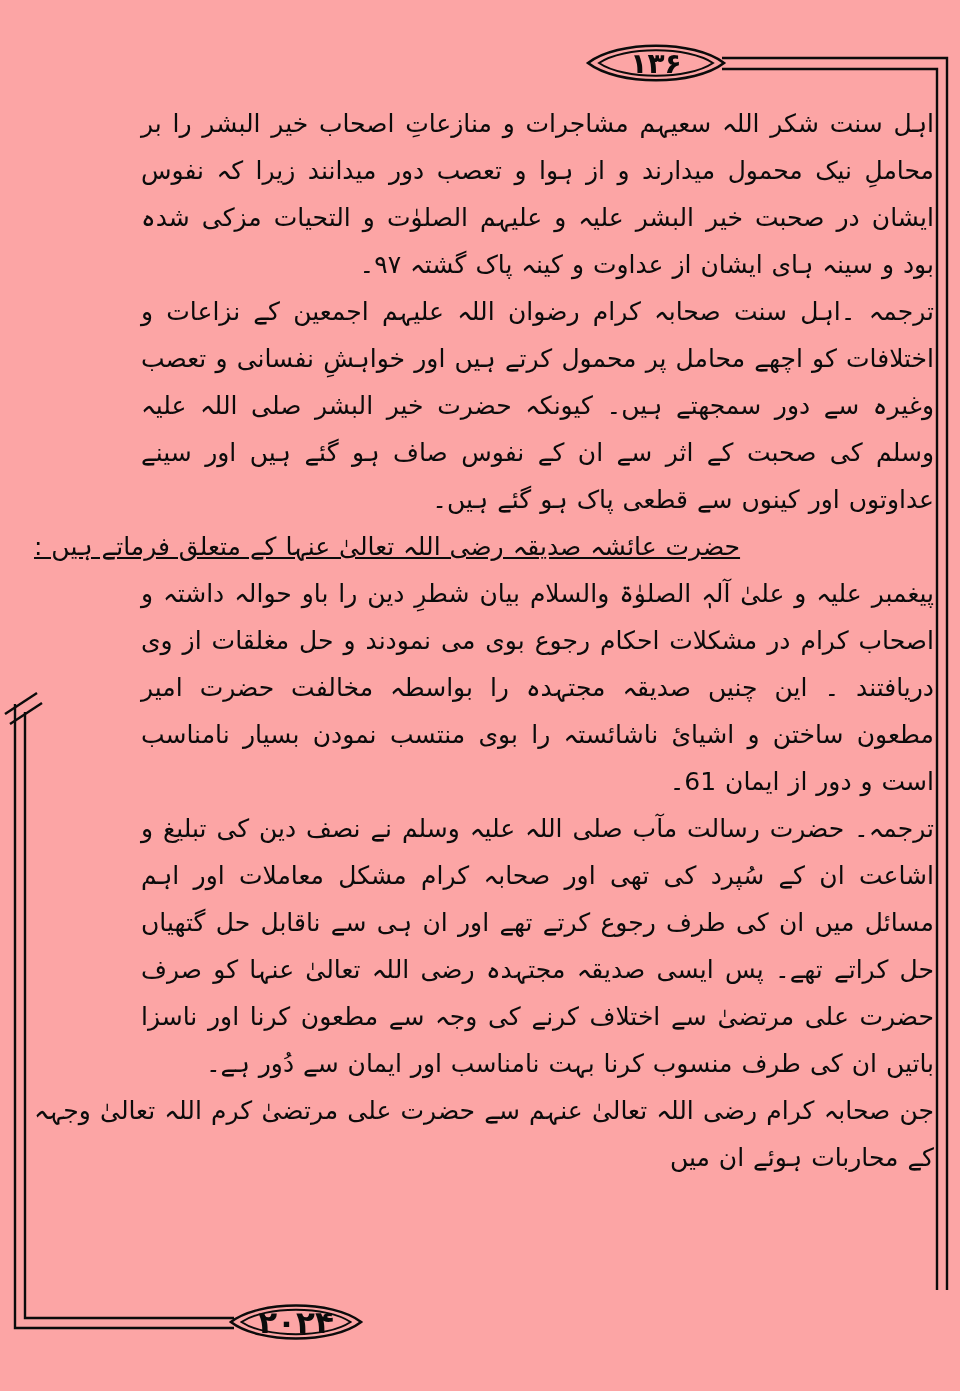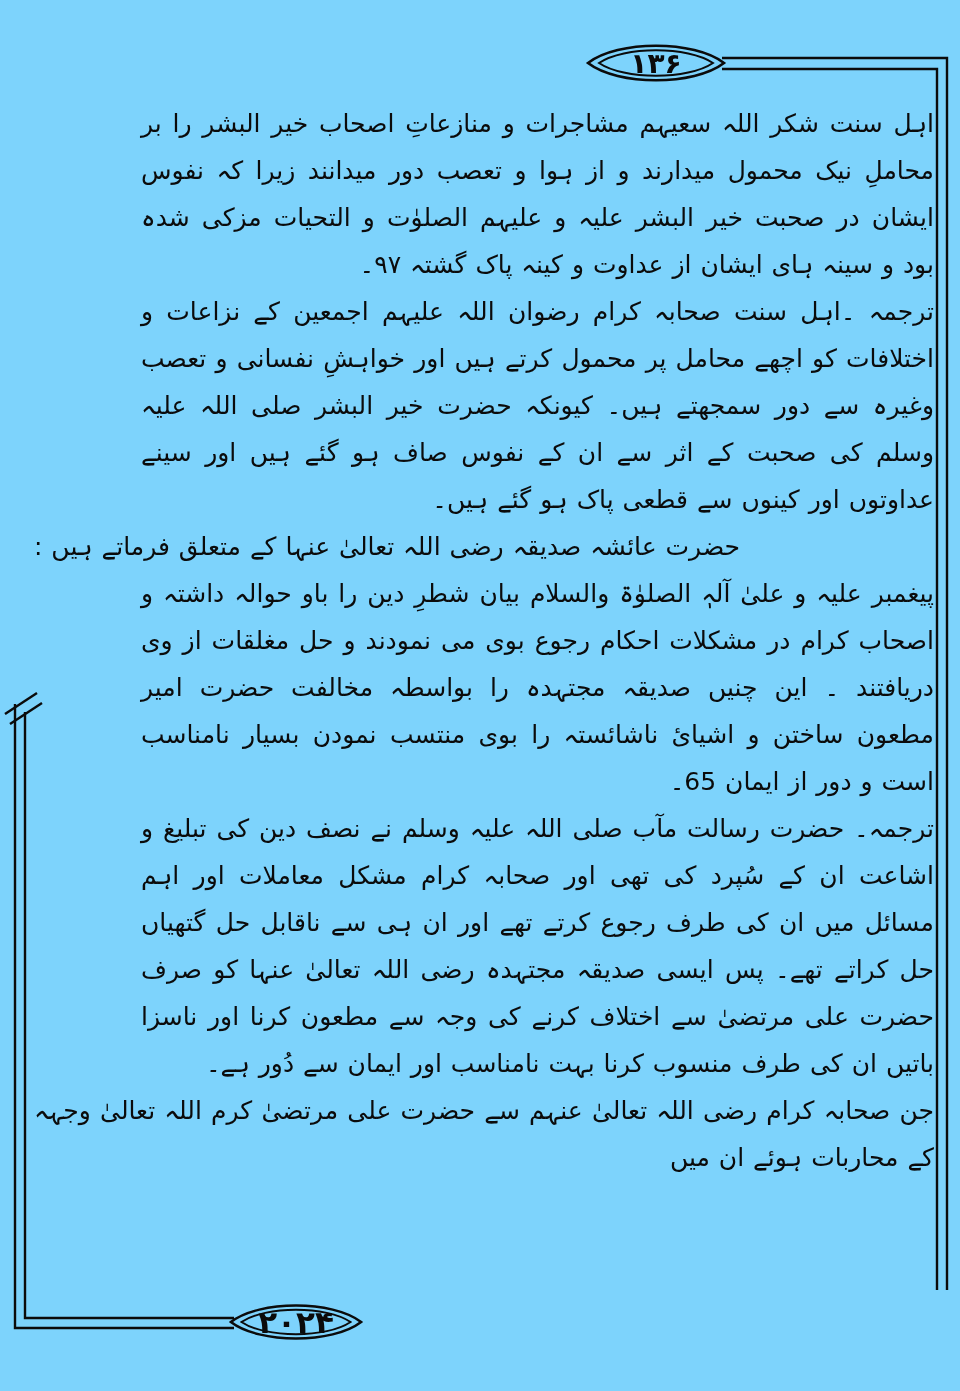--- a/index.html
+++ b/index.html
@@ -5,21 +5,21 @@
   html, body {
     margin: 0;
     padding: 0;
     background: #ffffff;
   }
   .page {
     position: relative;
     width: 960px;
     height: 1391px;
     margin: 0 auto;
-    background: #7dd3fc;
+    background: #fca5a5;
     overflow: hidden;
     color: #0b0b0b;
     font-family: "DejaVu Sans", sans-serif;
   }
   .frame-svg {
     position: absolute;
     left: 0; top: 0;
     width: 960px;
     height: 1391px;
     pointer-events: none;
@@ -51,20 +51,21 @@
     line-height: 47px;
     text-align: justify;
     text-align-last: right;
     word-spacing: 1px;
   }
   .para.indent { margin-left: 107px; }
   .para.leadin {
     text-align: right;
     text-align-last: left;
     margin-left: 0;
+    text-decoration: underline;
   }
   .para.closing { margin-left: 0; }
 </style>
 </head>
 <body>
 
 <div class="page">
 
   <svg class="frame-svg" viewBox="0 0 960 1391" fill="none" stroke="#0b0b0b" stroke-width="2.4">
 
@@ -91,18 +92,18 @@
       <path d="M3,27 C33,4 109,4 139,27 C109,50 33,50 3,27 Z" fill="none" stroke="#0b0b0b" stroke-width="2.6"></path>
       <path d="M14,27 C39,10 103,10 128,27 C103,44 39,44 14,27 Z" fill="none" stroke="#0b0b0b" stroke-width="2"></path>
     </svg>
     <div class="num">۲۰۲۴</div>
   </div>
 
   <div class="text-block">
     <p class="para indent">اہل سنت شکر اللہ سعیہم مشاجرات و منازعاتِ اصحاب خیر البشر را بر محاملِ نیک محمول میدارند و از ہوا و تعصب دور میدانند زیرا کہ نفوس ایشان در صحبت خیر البشر علیہ و علیہم الصلوٰت و التحیات مزکی شدہ بود و سینہ ہای ایشان از عداوت و کینہ پاک گشتہ ۹۷۔</p>
     <p class="para indent">ترجمہ ۔اہل سنت صحابہ کرام رضوان اللہ علیہم اجمعین کے نزاعات و اختلافات کو اچھے محامل پر محمول کرتے ہیں اور خواہشِ نفسانی و تعصب وغیرہ سے دور سمجھتے ہیں۔ کیونکہ حضرت خیر البشر صلی اللہ علیہ وسلم کی صحبت کے اثر سے ان کے نفوس صاف ہو گئے ہیں اور سینے عداوتوں اور کینوں سے قطعی پاک ہو گئے ہیں۔</p>
     <p class="para leadin">حضرت عائشہ صدیقہ رضی اللہ تعالیٰ عنہا کے متعلق فرماتے ہیں :</p>
-    <p class="para indent">پیغمبر علیہ و علیٰ آلہٖ الصلوٰۃ والسلام بیان شطرِ دین را باو حوالہ داشتہ و اصحاب کرام در مشکلات احکام رجوع بوی می نمودند و حل مغلقات از وی دریافتند ۔ این چنیں صدیقہ مجتہدہ را بواسطہ مخالفت حضرت امیر مطعون ساختن و اشیایٔ ناشائستہ را بوی منتسب نمودن بسیار نامناسب است و دور از ایمان 65۔</p>
+    <p class="para indent">پیغمبر علیہ و علیٰ آلہٖ الصلوٰۃ والسلام بیان شطرِ دین را باو حوالہ داشتہ و اصحاب کرام در مشکلات احکام رجوع بوی می نمودند و حل مغلقات از وی دریافتند ۔ این چنیں صدیقہ مجتہدہ را بواسطہ مخالفت حضرت امیر مطعون ساختن و اشیایٔ ناشائستہ را بوی منتسب نمودن بسیار نامناسب است و دور از ایمان 61۔</p>
     <p class="para indent">ترجمہ۔ حضرت رسالت مآب صلی اللہ علیہ وسلم نے نصف دین کی تبلیغ و اشاعت ان کے سُپرد کی تھی اور صحابہ کرام مشکل معاملات اور اہم مسائل میں ان کی طرف رجوع کرتے تھے اور ان ہی سے ناقابل حل گتھیاں حل کراتے تھے۔ پس ایسی صدیقہ مجتہدہ رضی اللہ تعالیٰ عنہا کو صرف حضرت علی مرتضیٰ سے اختلاف کرنے کی وجہ سے مطعون کرنا اور ناسزا باتیں ان کی طرف منسوب کرنا بہت نامناسب اور ایمان سے دُور ہے۔</p>
     <p class="para closing">جن صحابہ کرام رضی اللہ تعالیٰ عنہم سے حضرت علی مرتضیٰ کرم اللہ تعالیٰ وجہہ کے محاربات ہوئے ان میں</p>
   </div>
 
 </div>
 
 </body></html>

